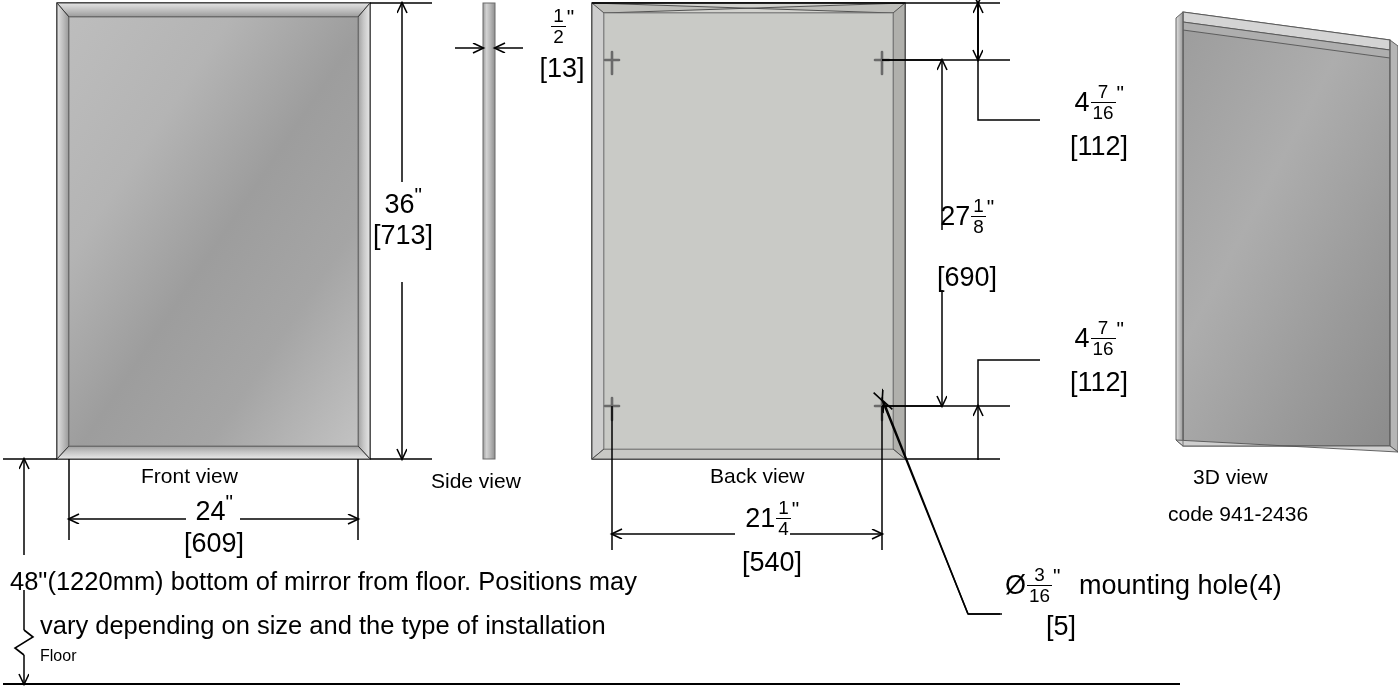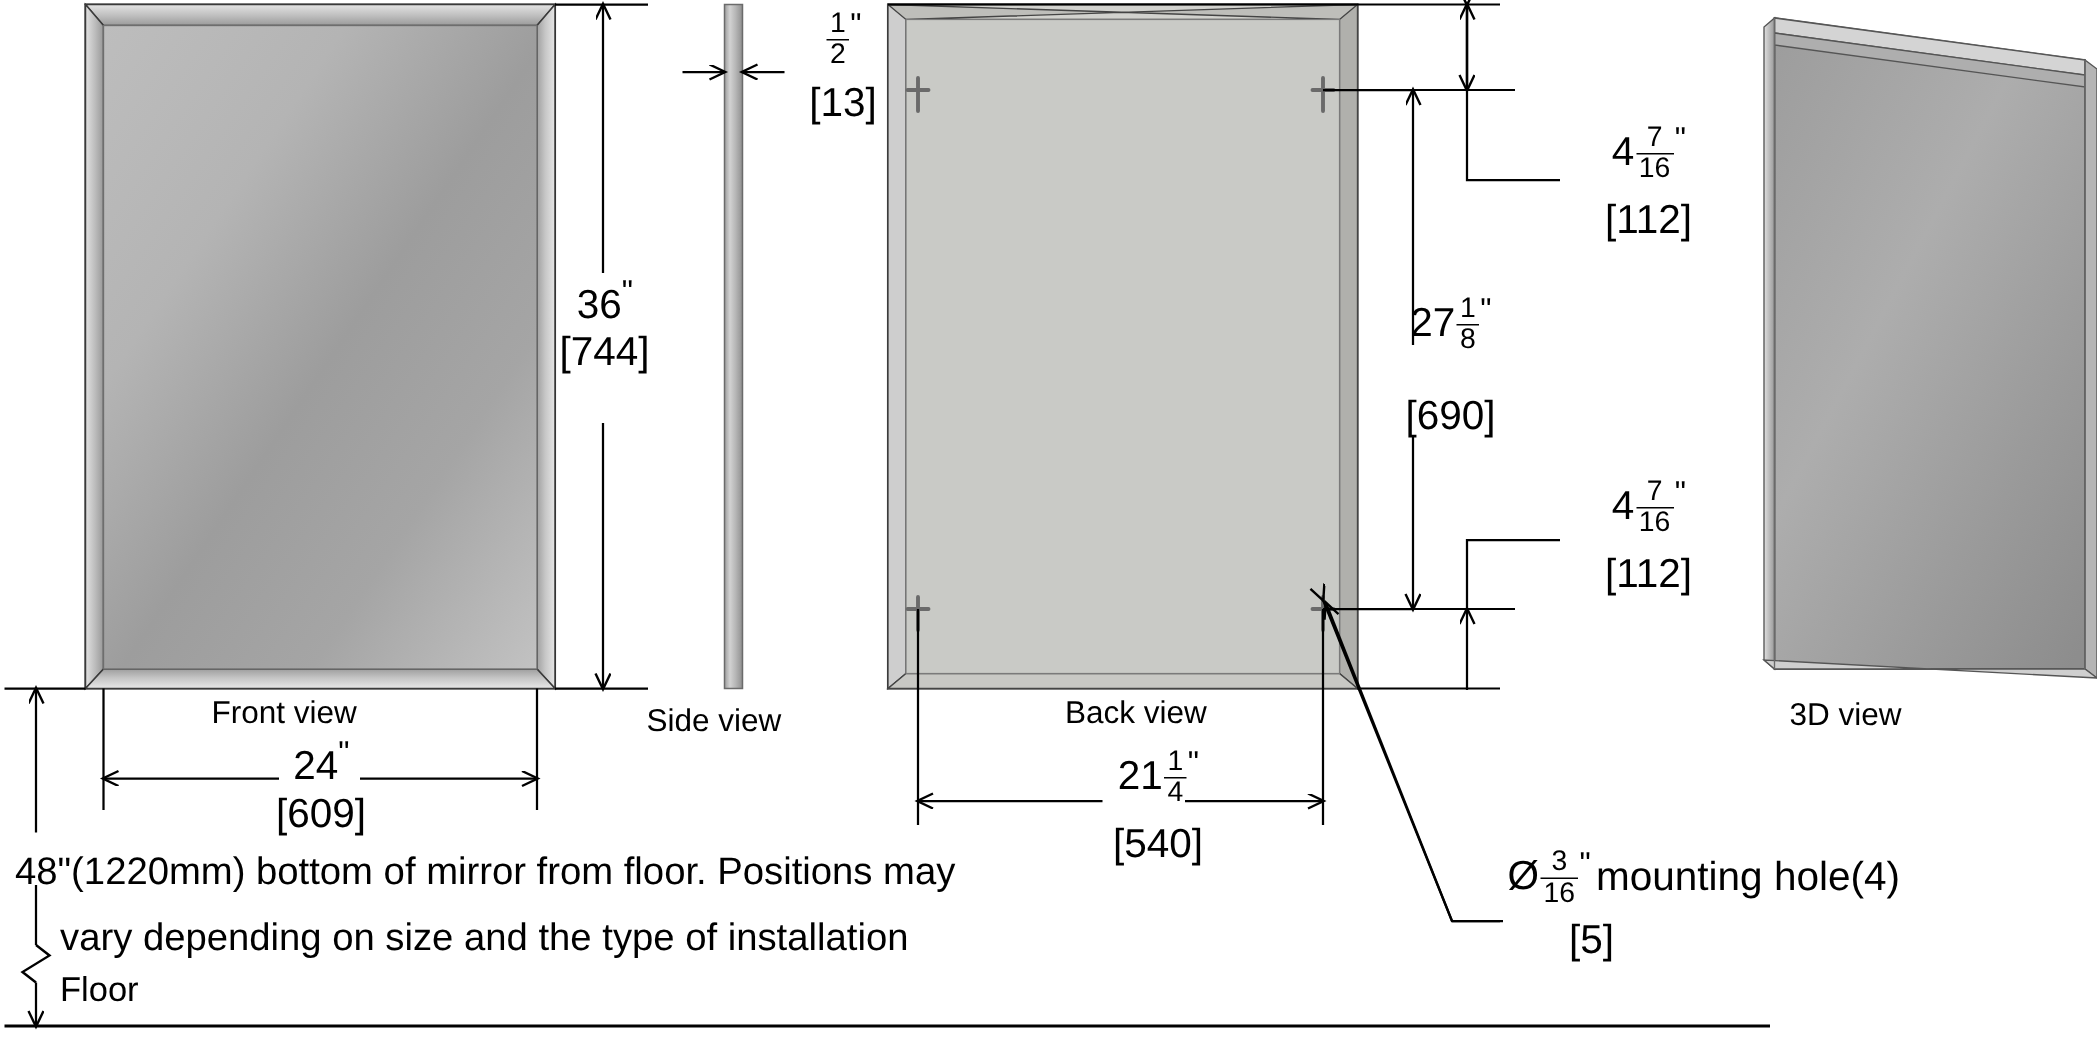--- a/index.html
+++ b/index.html
@@ -26,21 +26,21 @@
   .lbl {
     position: absolute;
     font-family: "Liberation Sans", sans-serif;
     color: #000;
     white-space: nowrap;
     line-height: 1.0;
   }
   .t-view { font-size: 21px; }
   .t-note { font-size: 25.5px; }
   .t-dim  { font-size: 27px; }
-  .t-floor{ font-size: 23px; }
+  .t-floor{ font-size: 16px; }
 
   
   .frac {
     display: inline-block;
     vertical-align: -0.42em;
     text-align: center;
     font-size: 0.70em;
     line-height: 1.05;
     margin: 0 1px;
   }
@@ -233,21 +233,21 @@
       <polygon points="1183,12 1183,446 1176,440 1176,18" fill="url(#g3dEdge)" stroke="#555" stroke-width="0.9"></polygon>
       <polygon points="1390,40 1398,46 1398,452 1390,446" fill="#b5b5b5" stroke="#555" stroke-width="0.9"></polygon>
       <polygon points="1183,446 1390,446 1398,452 1176,440" fill="#cfcfcf" stroke="#555" stroke-width="0.9"></polygon>
       <line x1="1183" y1="12" x2="1183" y2="446" stroke="#6a6a6a" stroke-width="0.9"></line>
       <line x1="1390" y1="40" x2="1390" y2="446" stroke="#6a6a6a" stroke-width="0.9"></line>
     </g>
   </svg>
 
   <div class="lbl t-dim dimblock" style="left:372px; top:184px; width:62px;">
     <span><span>36</span><span class="inmark">"</span></span>
-    <span class="dimline2" style="margin-top:4px;">[744]</span>
+    <span class="dimline2" style="margin-top:4px;">[713]</span>
   </div>
 
   <div class="lbl t-view" style="left:141px; top:465px;">Front view</div>
 
   <div class="lbl t-dim dimblock" style="left:184px; top:491px; width:60px;">
     <span><span>24</span><span class="inmark">"</span></span>
     <span class="dimline2" style="margin-top:5px;">[609]</span>
   </div>
 
   <div class="lbl t-dim dimblock" style="left:527px; top:6px; width:70px;">
@@ -273,24 +273,25 @@
     <span><span class="whole">4</span><span class="frac"><span class="num">7</span><span class="den">16</span></span><span class="inmark">"</span></span>
     <span class="dimline2" style="margin-top:10px;">[112]</span>
   </div>
 
   <div class="lbl t-dim dimblock" style="left:718px; top:498px; width:108px;">
     <span><span class="whole">21</span><span class="frac"><span class="num">1</span><span class="den">4</span></span><span class="inmark">"</span></span>
     <span class="dimline2" style="margin-top:10px;">[540]</span>
   </div>
 
   <div class="lbl t-dim" style="left:1005px; top:565px;">
-    <span>Ø</span><span class="frac"><span class="num">3</span><span class="den">16</span></span><span class="inmark">"</span><span style="margin-left:4px;">mounting hole(4)</span>
+    <span>Ø</span><span class="frac"><span class="num">3</span><span class="den">16</span></span><span class="inmark">"</span><span style="margin-left:19px;">mounting hole(4)</span>
   </div>
   <div class="lbl t-dim" style="left:1046px; top:613px;">[5]</div>
 
   <div class="lbl t-view" style="left:1193px; top:466px;">3D view</div>
+  <div class="lbl t-view" style="left:1168px; top:503px;">code 941-2436</div>
 
   <div class="lbl t-note" style="left:10px; top:569px;">48"(1220mm) bottom of mirror from floor. Positions may</div>
   <div class="lbl t-note" style="left:40px; top:613px;">vary depending on size and the type of installation</div>
 
   <div class="lbl t-floor" style="left:40px; top:648px;">Floor</div>
 
 </div>
 
 </body></html>

